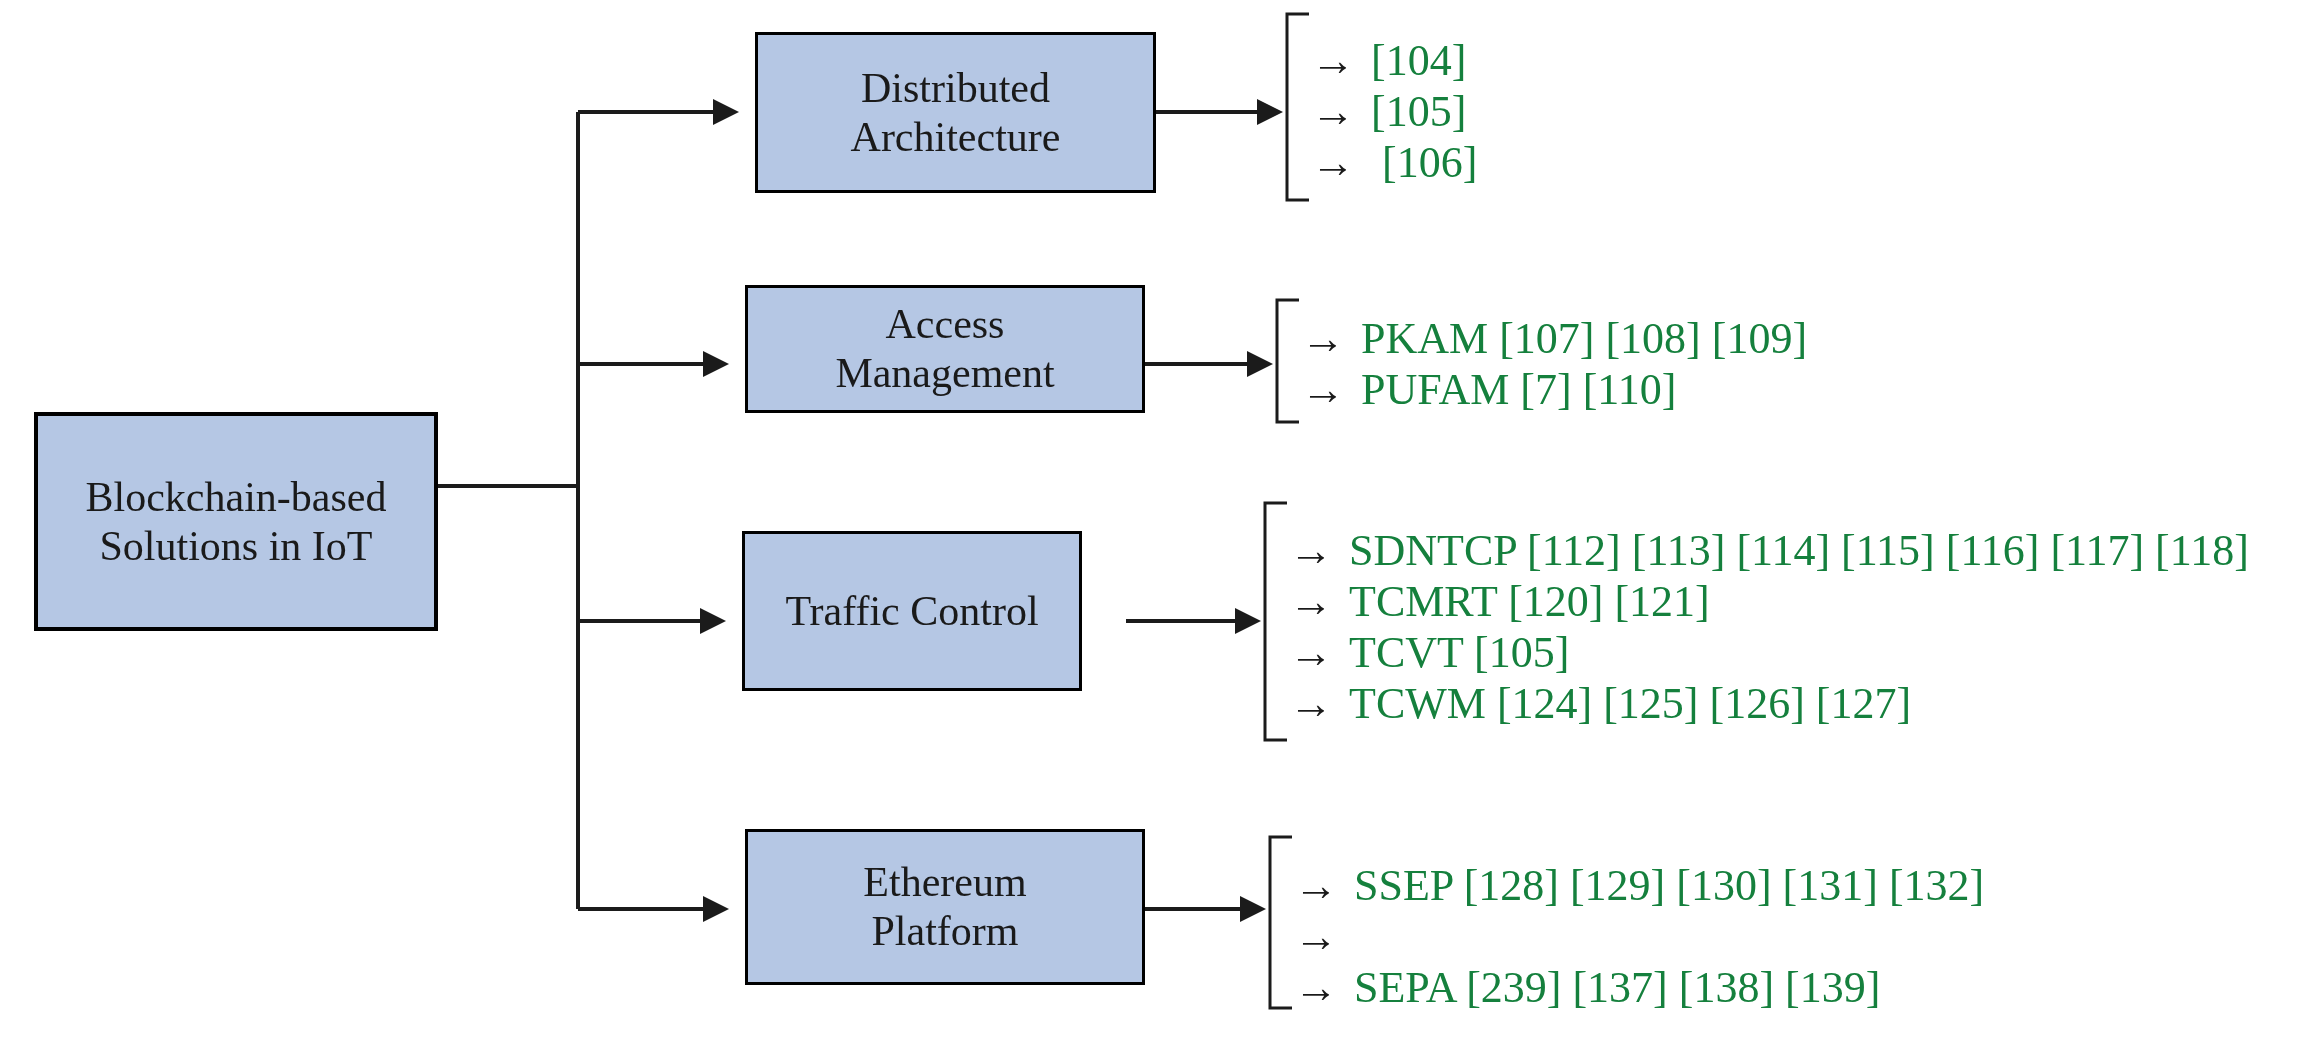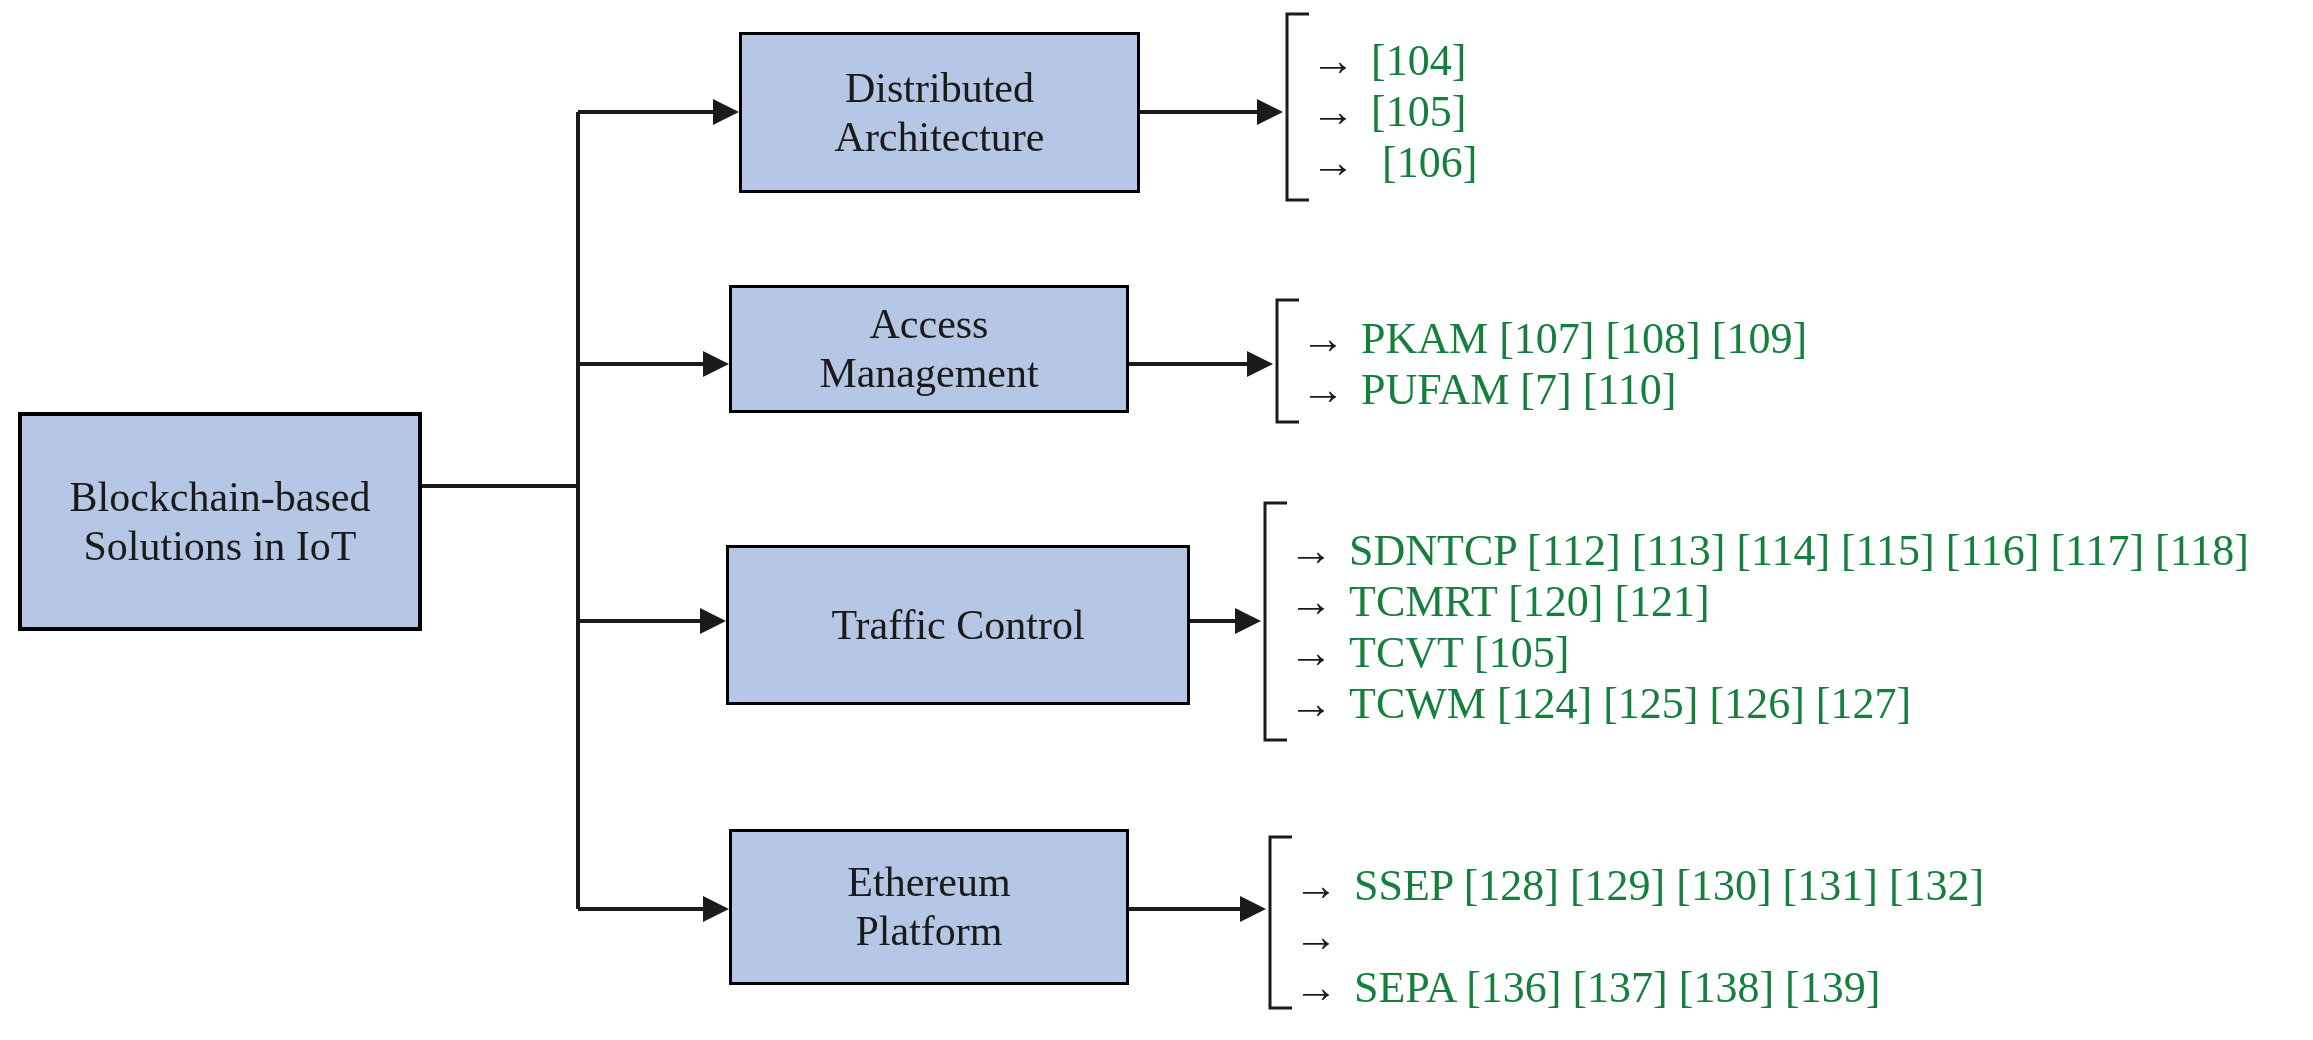--- a/index.html
+++ b/index.html
@@ -39,37 +39,38 @@
   }
   .node {
     position: absolute;
     background: #b5c7e4;
     border: 3px solid #000000;
     display: flex;
     align-items: center;
     justify-content: center;
     text-align: center;
     box-sizing: border-box;
+    margin-left: 16px;
   }
   .node .box-label {
     white-space: pre-line;
     font-size: 42px;
     line-height: 49px;
     color: #1a1a1a;
   }
   .node.root-node {
     left: 18px;
     top: 412px;
     width: 404px;
     height: 219px;
     border-width: 4px;
   }
   .node.box-da { left: 739px; top: 32px;  width: 401px; height: 161px; }
   .node.box-am { left: 729px; top: 285px; width: 400px; height: 128px; }
-  .node.box-tc { left: 726px; top: 545px; width: 464px; height: 160px; }
+  .node.box-tc { left: 726px; top: 531px; width: 340px; height: 160px; }
   .node.box-ep { left: 729px; top: 829px; width: 400px; height: 156px; }
 
   .ref-list {
     position: absolute;
     display: flex;
     flex-direction: column;
   }
   .ref-list.list-da { left: 1311px; top: 35px;  }
   .ref-list.list-am { left: 1301px; top: 313px; }
   .ref-list.list-tc { left: 1289px; top: 525px; }
@@ -204,17 +205,17 @@
   <div class="ref-list list-ep">
     <div class="ref-row">
       <span class="bullet-arrow">→</span>
       <span class="ref-text">SSEP [128] [129] [130] [131] [132]</span>
     </div>
     <div class="ref-row">
       <span class="bullet-arrow">→</span>
     </div>
     <div class="ref-row">
       <span class="bullet-arrow">→</span>
-      <span class="ref-text">SEPA [136] [137] [138] [139]</span>
+      <span class="ref-text">SEPA [239] [137] [138] [139]</span>
     </div>
   </div>
 
 </div>
 
 </body></html>

